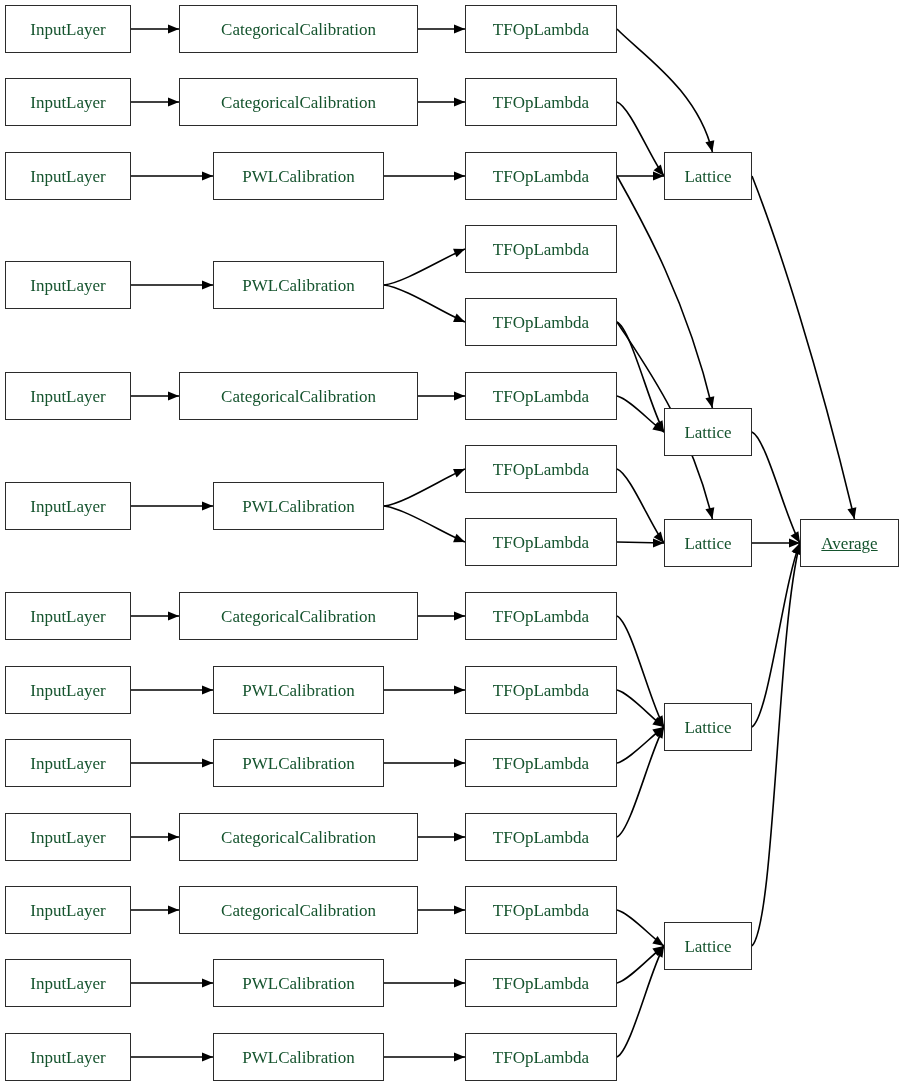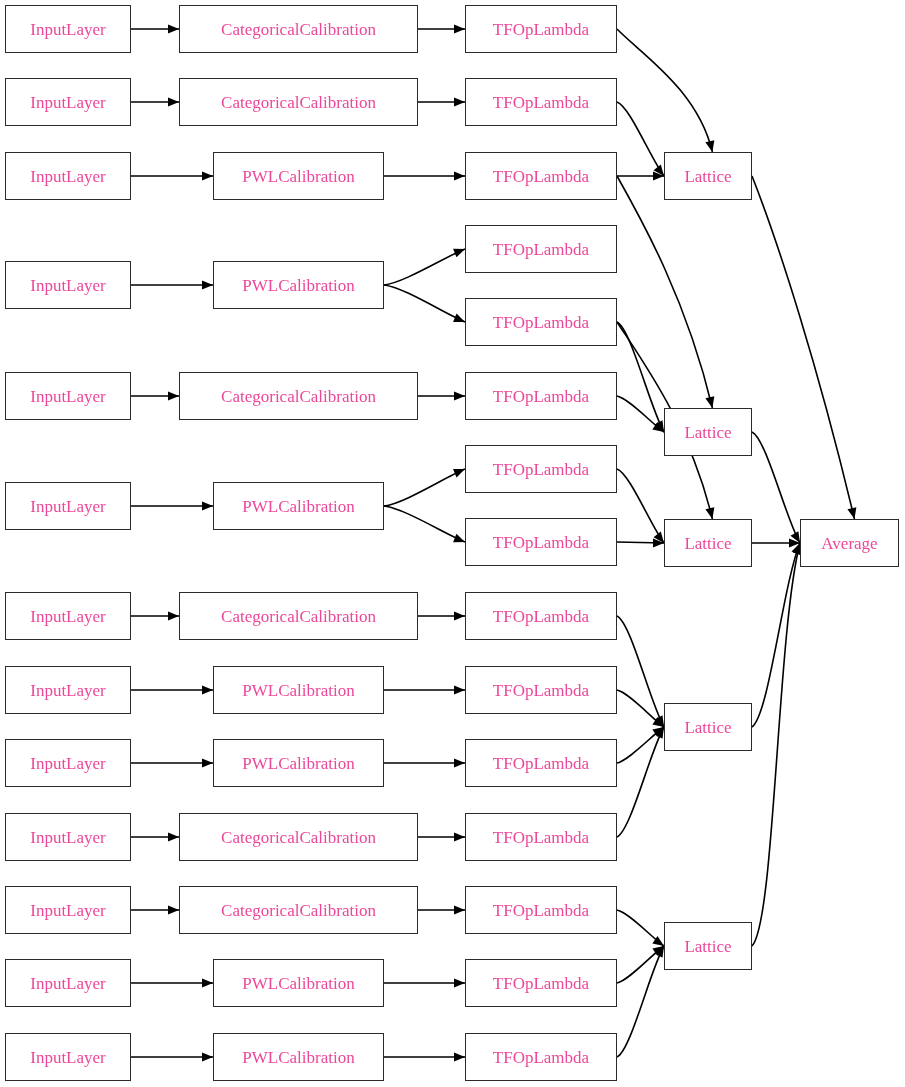--- a/index.html
+++ b/index.html
@@ -16,21 +16,21 @@
     overflow: hidden;
   }
   .node {
     position: absolute;
     box-sizing: border-box;
     border: 1px solid #2b2b2b;
     background: #ffffff;
     display: flex;
     align-items: center;
     justify-content: center;
-    color: #ec4899;
+    color: #14532d;
     font-size: 17px;
     line-height: 1;
     white-space: nowrap;
     z-index: 2;
   }
   .node-label {
     pointer-events: none;
   }
   #edges {
     position: absolute;
@@ -285,16 +285,16 @@
     </div>
     <div class="node" style="left: 664px; top: 519px; width: 88px; height: 48px;">
       <span class="node-label">Lattice</span>
     </div>
     <div class="node" style="left: 664px; top: 703px; width: 88px; height: 48px;">
       <span class="node-label">Lattice</span>
     </div>
     <div class="node" style="left: 664px; top: 922px; width: 88px; height: 48px;">
       <span class="node-label">Lattice</span>
     </div>
-    <div class="node" style="left: 800px; top: 519px; width: 99px; height: 48px;">
+    <div class="node" style="left: 800px; top: 519px; width: 99px; height: 48px; text-decoration: underline;">
       <span class="node-label">Average</span>
     </div>
   </div>
 
 </body></html>

